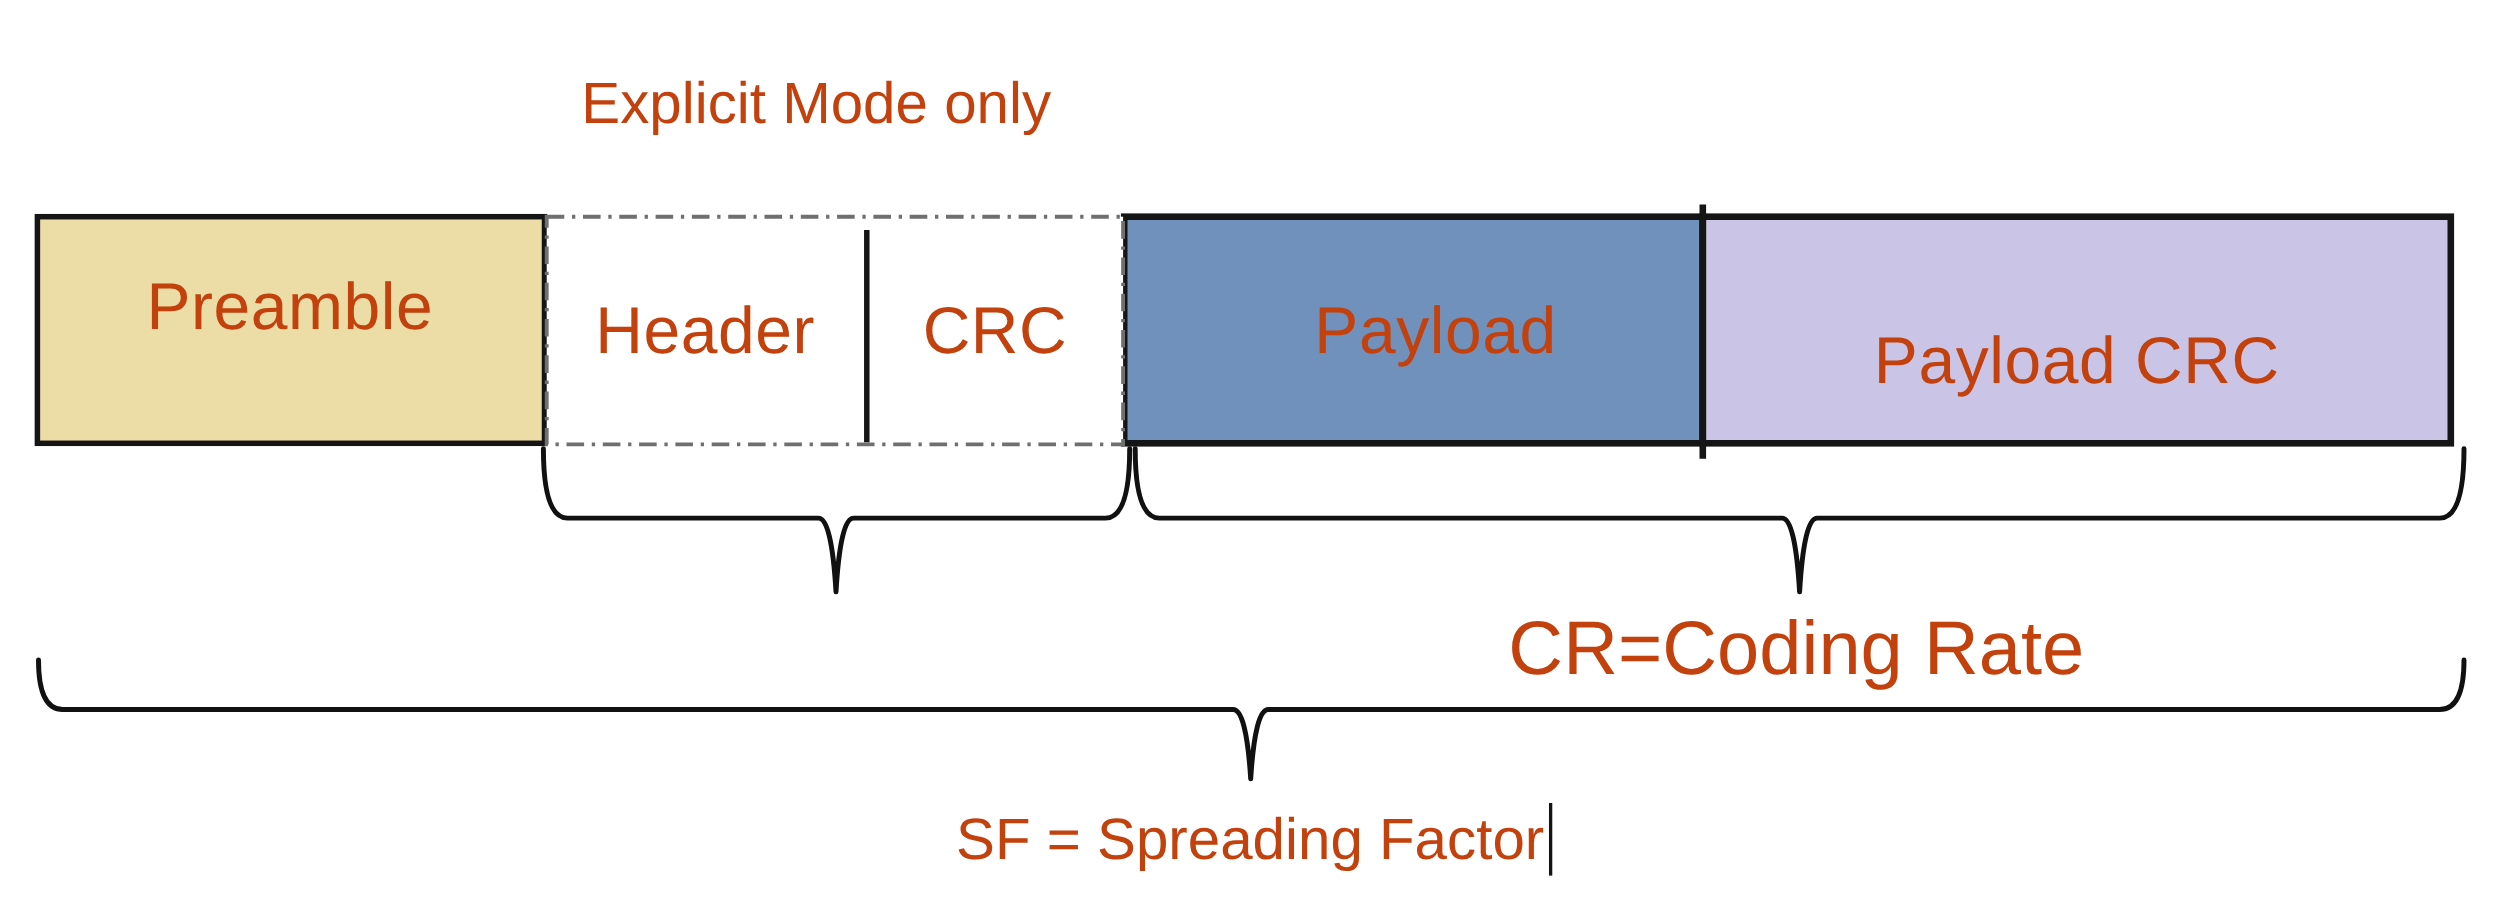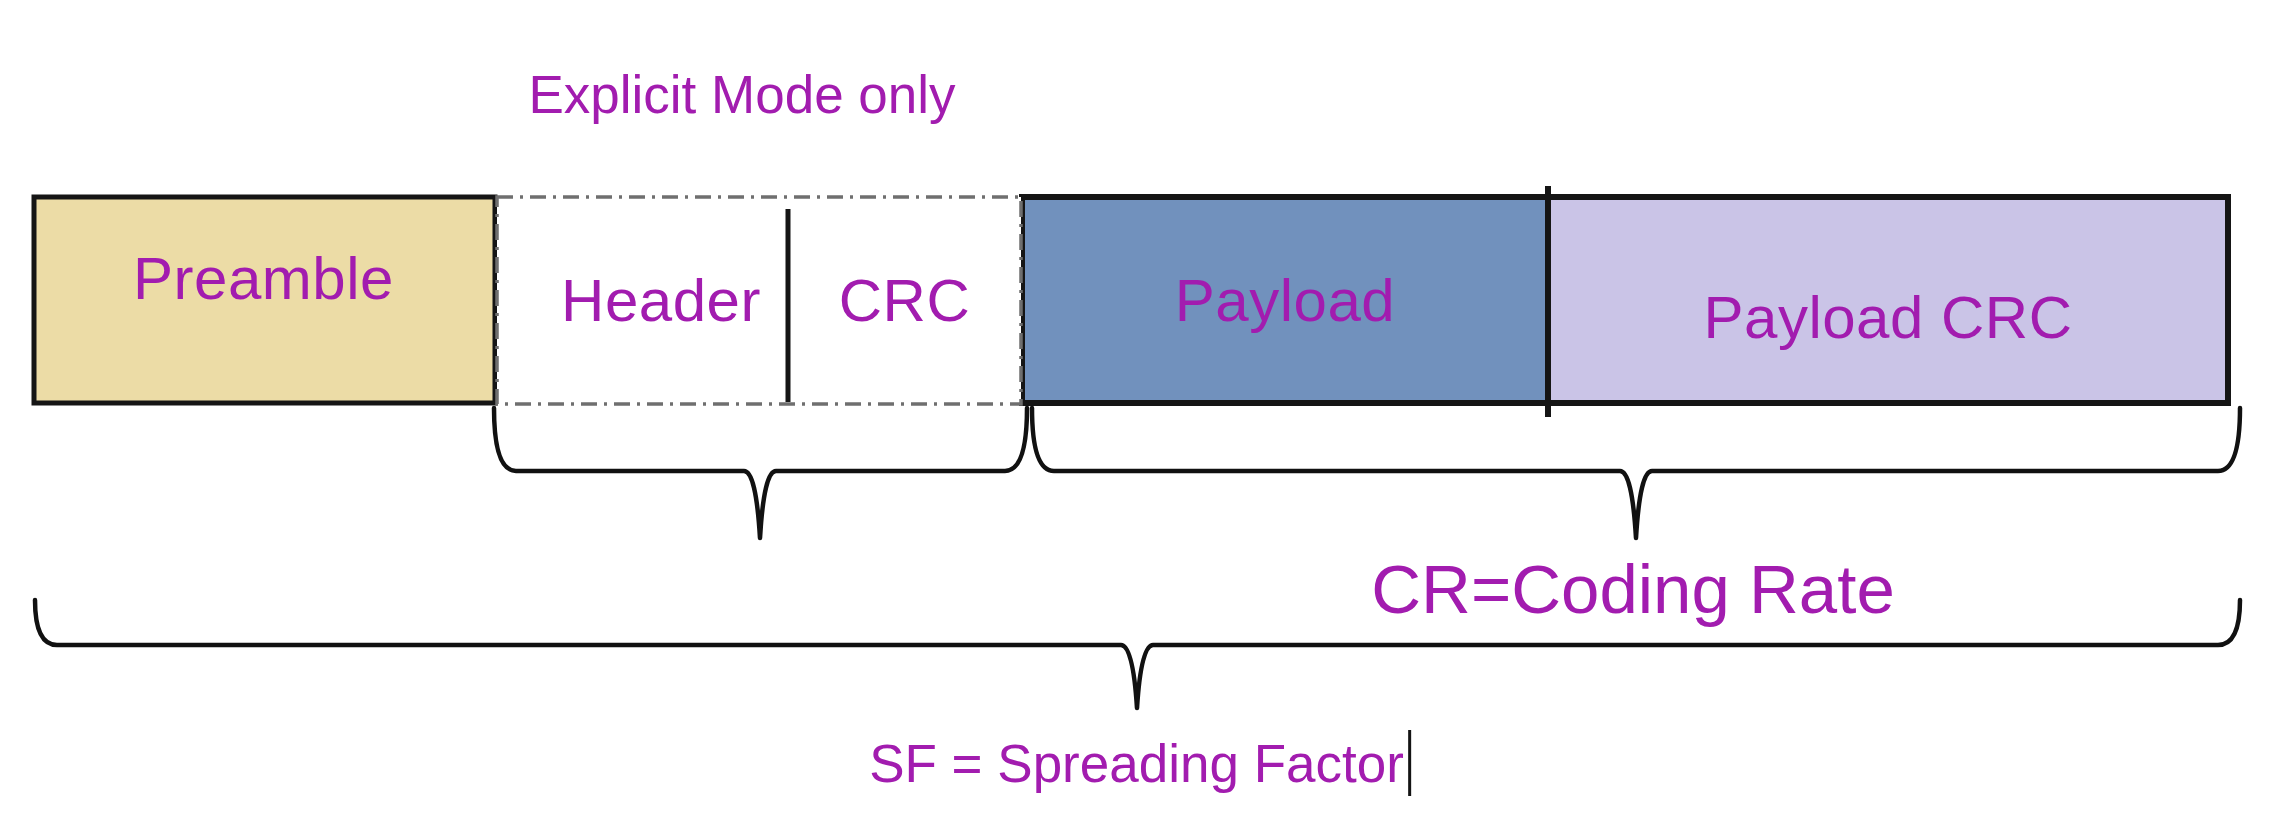--- a/index.html
+++ b/index.html
@@ -6,42 +6,42 @@
     margin: 0;
     padding: 0;
     background: #ffffff;
   }
   .diagram {
     position: relative;
     width: 2281px;
     height: 824px;
     background: #ffffff;
     font-family: "Liberation Sans", sans-serif;
-    color: #a21caf;
+    color: #c2410c;
     overflow: hidden;
   }
   .layer {
     position: absolute;
     left: 0;
     top: 0;
   }
   .cell {
     position: absolute;
     display: flex;
     align-items: center;
     justify-content: center;
     font-size: 60px;
     letter-spacing: 0.5px;
     white-space: nowrap;
   }
   .cell-preamble     { left: 32px;   top: 195px; width: 463px; height: 166px; }
-  .cell-header       { left: 515px;  top: 195px; width: 292px; height: 210px; }
+  .cell-header       { left: 495px;  top: 195px; width: 292px; height: 210px; }
   .cell-header-crc   { left: 787px;  top: 195px; width: 235px; height: 210px; }
-  .cell-payload      { left: 1022px; top: 195px; width: 526px; height: 210px; }
-  .cell-payload-crc  { left: 1548px; top: 188px; width: 680px; height: 258px; }
+  .cell-payload      { left: 1022px; top: 195px; width: 526px; height: 210px; padding-left: 20px; }
+  .cell-payload-crc  { left: 1548px; top: 198px; width: 680px; height: 258px; }
   .caption {
     position: absolute;
     transform: translateX(-50%);
     white-space: nowrap;
   }
   .caption-explicit {
     left: 742px;
     top: 64px;
     font-size: 53px;
   }

